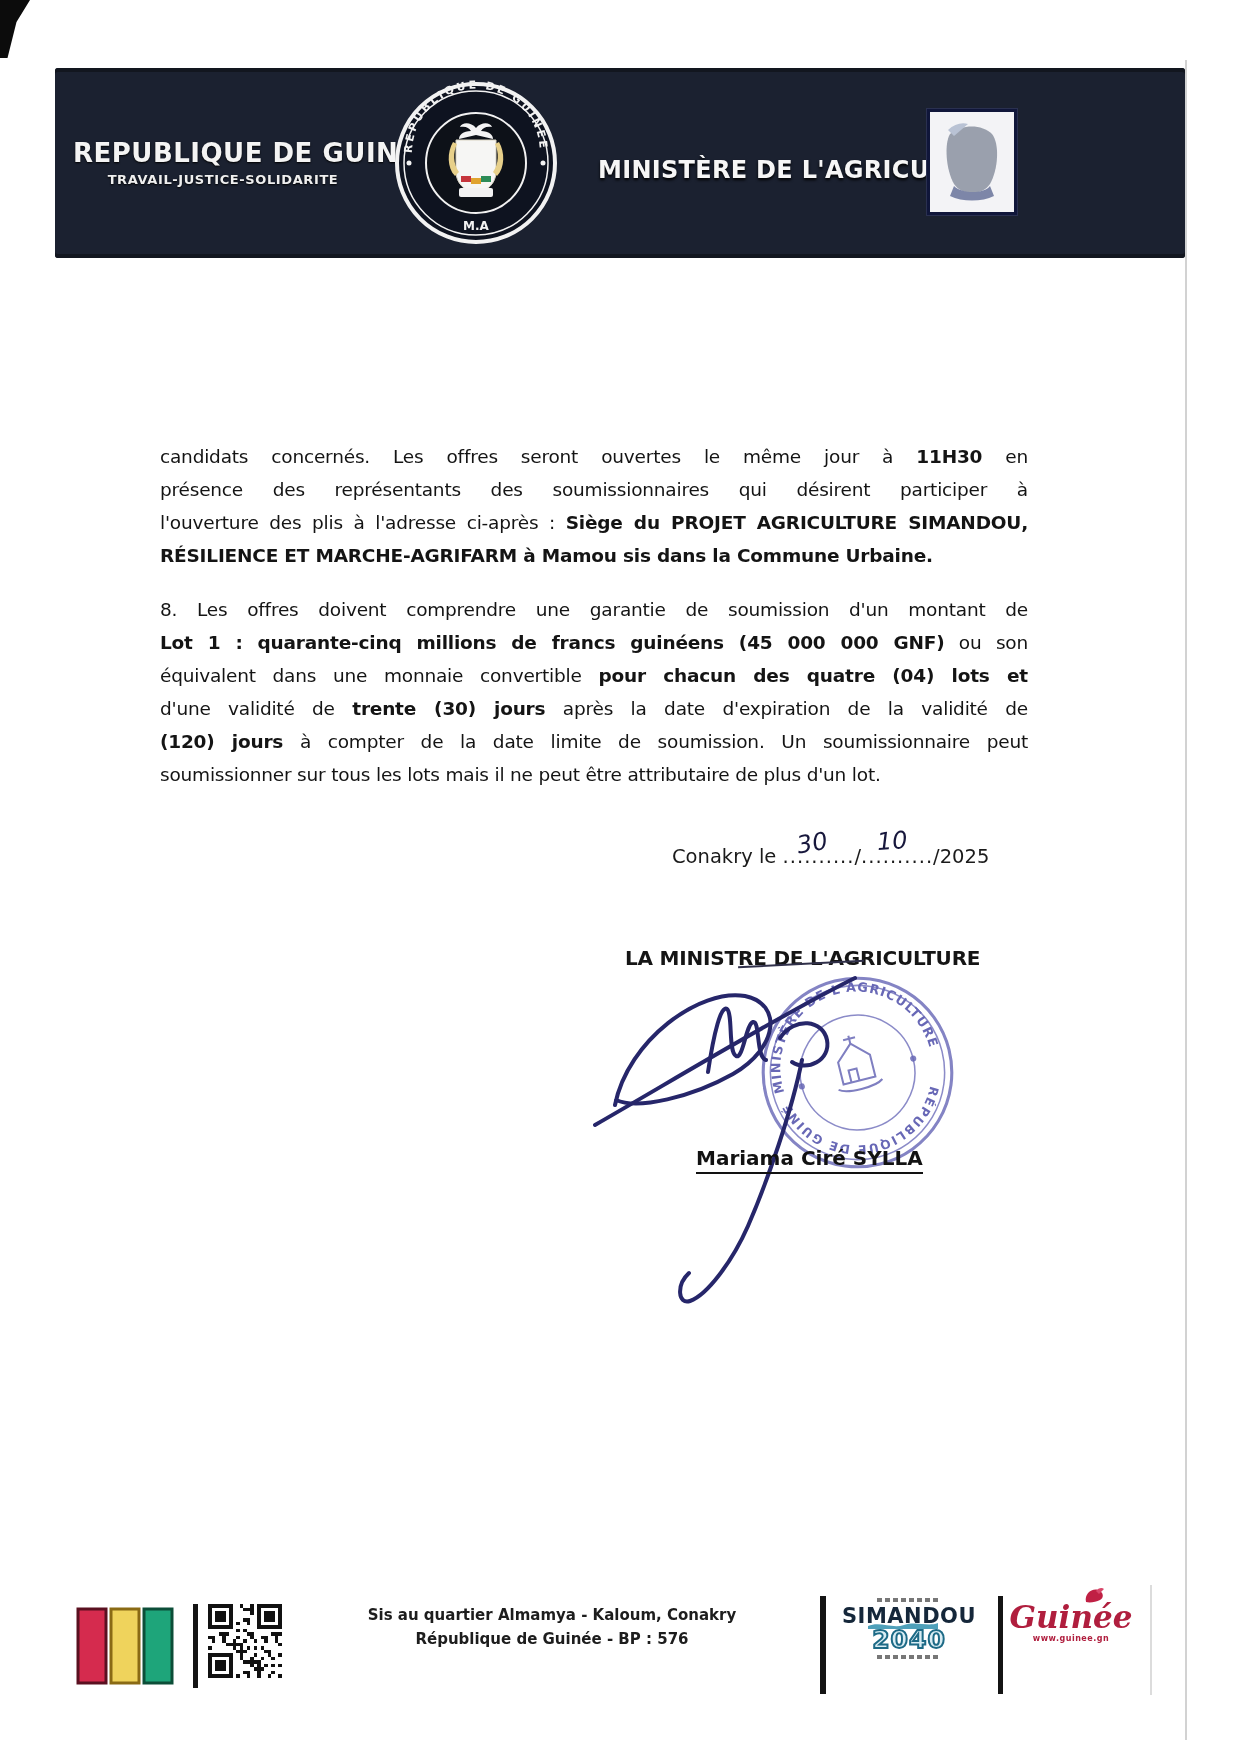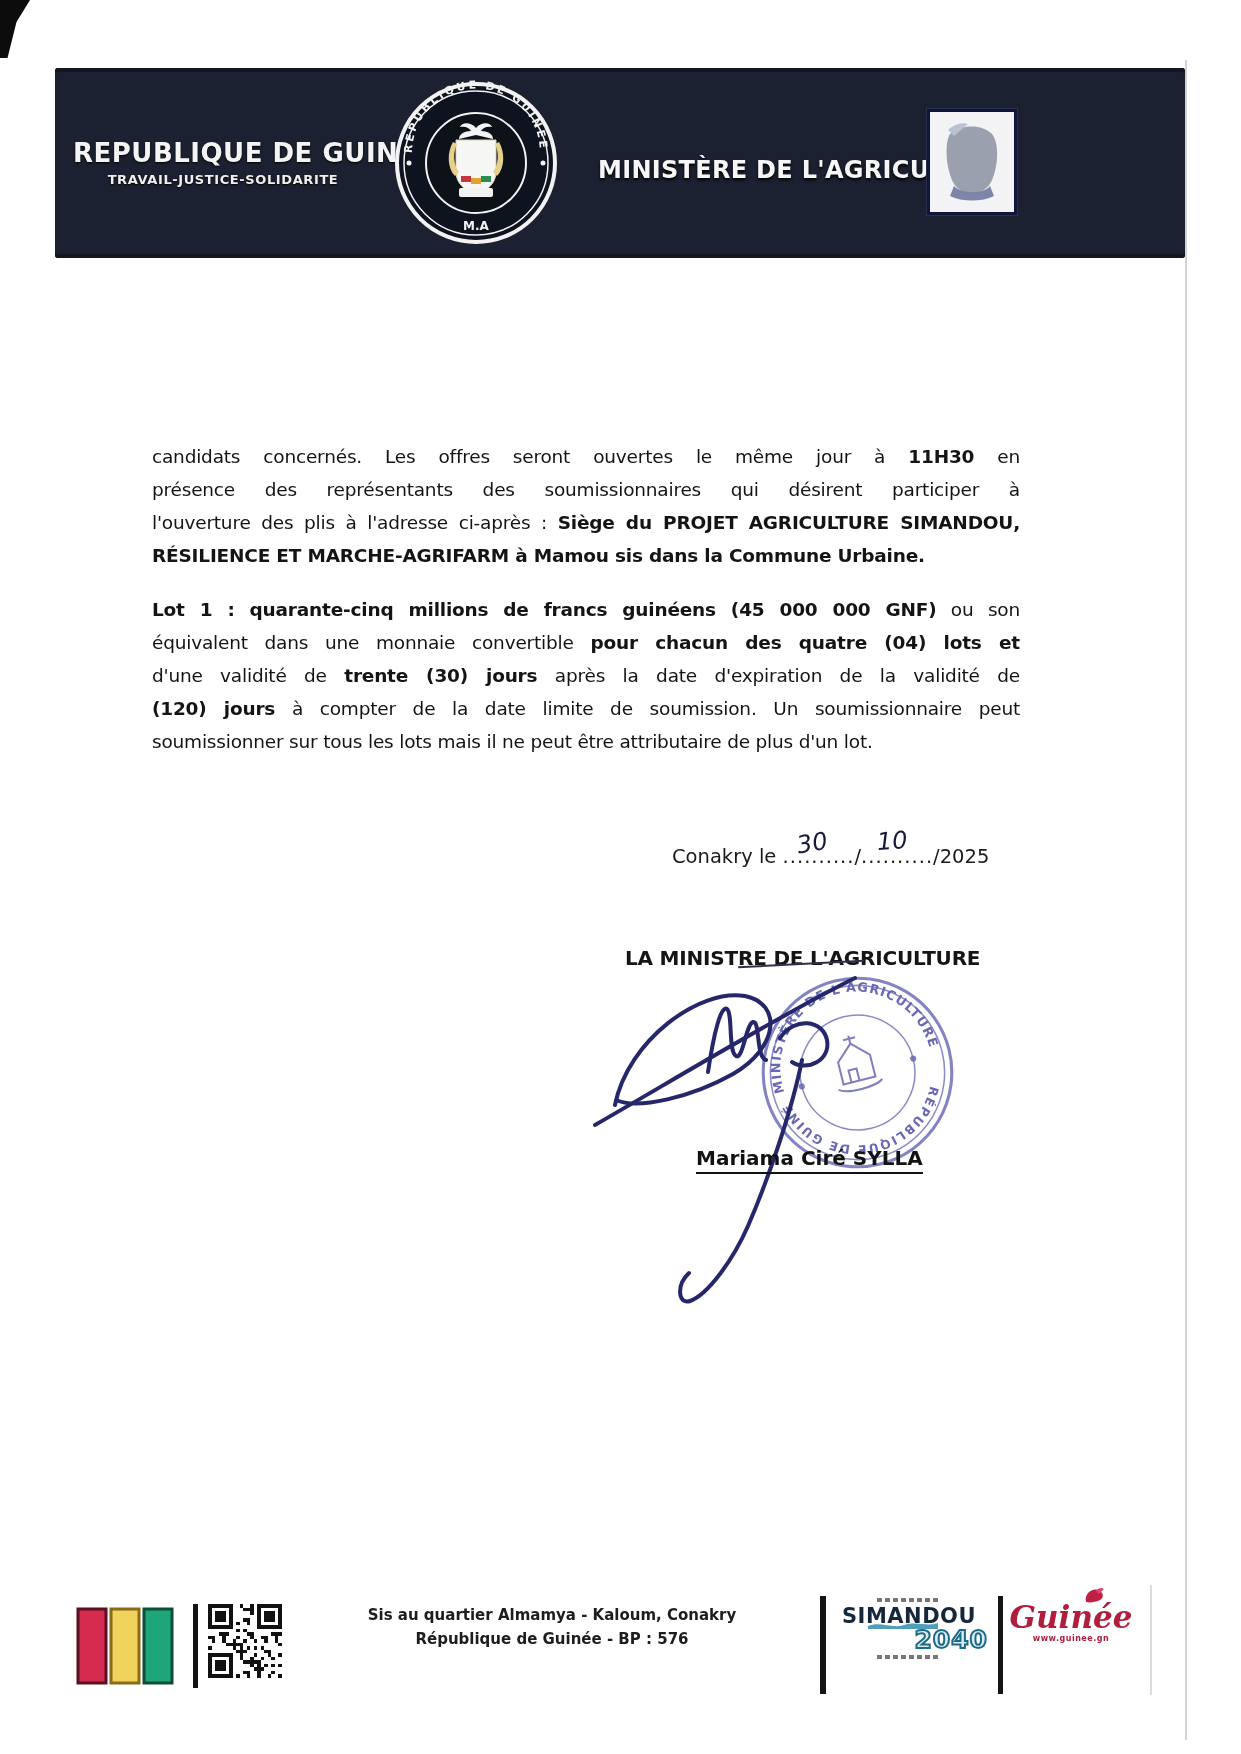--- a/index.html
+++ b/index.html
@@ -19,21 +19,21 @@
            font-size:26px;font-weight:bold;letter-spacing:.5px;text-shadow:0 1px 2px #000;white-space:nowrap;}
   .motto{position:absolute;left:18px;top:104px;width:300px;text-align:center;color:#efefef;
          font-size:13px;font-weight:bold;letter-spacing:.6px;text-shadow:0 1px 2px #000;white-space:nowrap;}
   .seal{position:absolute;left:338px;top:12px;width:166px;height:166px;}
   .ministry{position:absolute;left:543px;top:88px;width:300px;color:#f6f6f6;font-size:24px;font-weight:bold;
             letter-spacing:.3px;text-shadow:0 2px 3px #000;white-space:nowrap;}
   .photo{position:absolute;left:875px;top:44px;width:84px;height:100px;background:#f3f3f6;
          box-shadow:0 0 0 3px #10163a, 0 0 0 4px #2a3050;}
 
   
-  .para{position:absolute;left:152px;width:868px;font-size:18.5px;letter-spacing:-0.2px;color:#141414;}
+  .para{position:absolute;left:160px;width:868px;font-size:18.5px;letter-spacing:-0.2px;color:#141414;}
   .para .line{height:33px;line-height:33px;text-align:justify;text-align-last:justify;overflow:hidden;white-space:nowrap;}
   .para .line.last{text-align-last:left;}
   .para .b{font-weight:bold;}
 
   .dateline{position:absolute;left:672px;top:845px;font-size:19.5px;color:#1a1a1a;white-space:nowrap;}
   .dots-wrap{position:relative;display:inline-block;}
   .dots{letter-spacing:1px;}
   .hand{position:absolute;font-size:24px;font-weight:500;color:#17173c;font-style:italic;}
   .hand-day{left:14px;top:-16px;transform:rotate(-10deg);}
   .hand-month{left:16px;top:-18px;transform:rotate(-4deg);}
@@ -52,21 +52,21 @@
   .fdiv1{left:193px;top:1604px;width:5px;height:84px;}
   .fdiv2{left:820px;top:1596px;width:6px;height:98px;}
   .fdiv3{left:998px;top:1596px;width:5px;height:98px;}
   .qr{position:absolute;left:208px;top:1604px;width:74px;height:74px;}
   .address{position:absolute;left:296px;top:1603px;width:512px;text-align:center;color:#1d1d1d;
            font-size:15px;font-weight:bold;line-height:24px;}
   .simandou{position:absolute;left:830px;top:1596px;width:158px;text-align:center;}
   .sim-tiny{height:4px;width:64px;margin:2px auto 3px;background:repeating-linear-gradient(90deg,#777 0 5px,transparent 5px 8px);}
   .sim-title{font-size:21px;font-weight:bold;color:#15273a;letter-spacing:.5px;line-height:22px;position:relative;}
   .sim-wave{position:absolute;left:38px;top:16px;width:70px;height:8px;}
-  .sim-year{font-size:25px;font-weight:bold;color:#d9edf4;-webkit-text-stroke:2px #1d6a86;letter-spacing:1px;line-height:26px;text-align:right;}
+  .sim-year{font-size:25px;font-weight:bold;color:#d9edf4;-webkit-text-stroke:2px #1d6a86;letter-spacing:1px;line-height:26px;}
   .guinee{position:absolute;left:1006px;top:1600px;width:130px;text-align:center;}
   .gn-brand{font-family:"DejaVu Serif", serif;font-style:italic;font-weight:bold;font-size:31px;color:#b01e3e;
             line-height:34px;position:relative;}
   .gn-bird{position:absolute;left:74px;top:-14px;width:26px;height:22px;}
   .gn-url{font-size:8px;font-weight:bold;color:#b01e3e;letter-spacing:.5px;}
 </style>
 </head>
 <body>
 
 <div class="page">
@@ -113,20 +113,21 @@
   </header>
 
   <main>
     <div class="para" style="top:440px">
         <div class="line"><span>candidats concernés. Les offres seront ouvertes le même jour à </span><span class="b">11H30</span><span> en</span></div>
         <div class="line"><span>présence des représentants des soumissionnaires qui désirent participer à</span></div>
         <div class="line"><span>l'ouverture des plis à l'adresse ci-après : </span><span class="b">Siège du PROJET AGRICULTURE SIMANDOU,</span></div>
         <div class="line last"><span class="b">RÉSILIENCE ET MARCHE-AGRIFARM à Mamou sis dans la Commune Urbaine.</span></div>
       </div>
     <div class="para" style="top:593px">
+        <div class="line"><span>8. Les offres doivent comprendre une garantie de soumission d'un montant de</span></div>
         <div class="line"><span class="b">Lot 1 : quarante-cinq millions de francs guinéens (45 000 000 GNF)</span><span> ou son</span></div>
         <div class="line"><span>équivalent dans une monnaie convertible </span><span class="b">pour chacun des quatre (04) lots et</span></div>
         <div class="line"><span>d'une validité de </span><span class="b">trente (30) jours</span><span> après la date d'expiration de la validité de</span></div>
         <div class="line"><span class="b">(120) jours</span><span> à compter de la date limite de soumission. Un soumissionnaire peut</span></div>
         <div class="line last"><span>soumissionner sur tous les lots mais il ne peut être attributaire de plus d'un lot.</span></div>
       </div>
 
     <div class="dateline">
       <span>Conakry le </span><span class="dots-wrap"><span class="dots">..........</span><span class="hand hand-day">30</span></span><span>/</span><span class="dots-wrap"><span class="dots">..........</span><span class="hand hand-month">10</span></span><span>/2025</span>
     </div>

